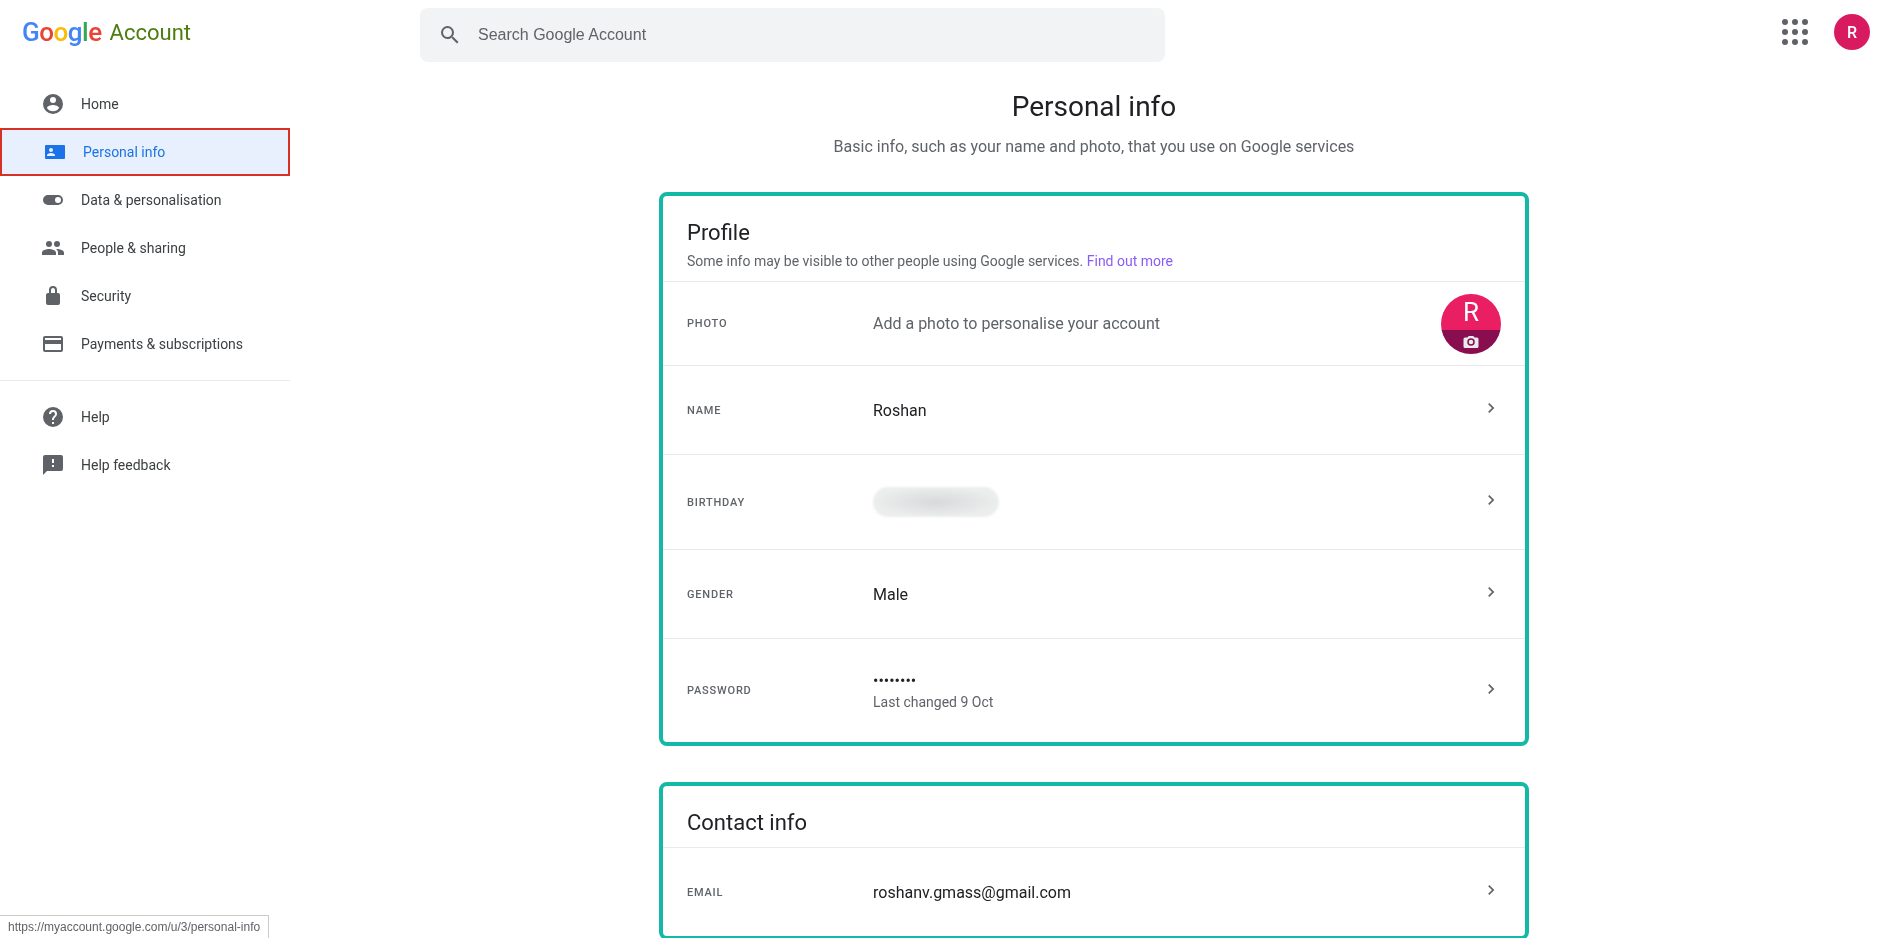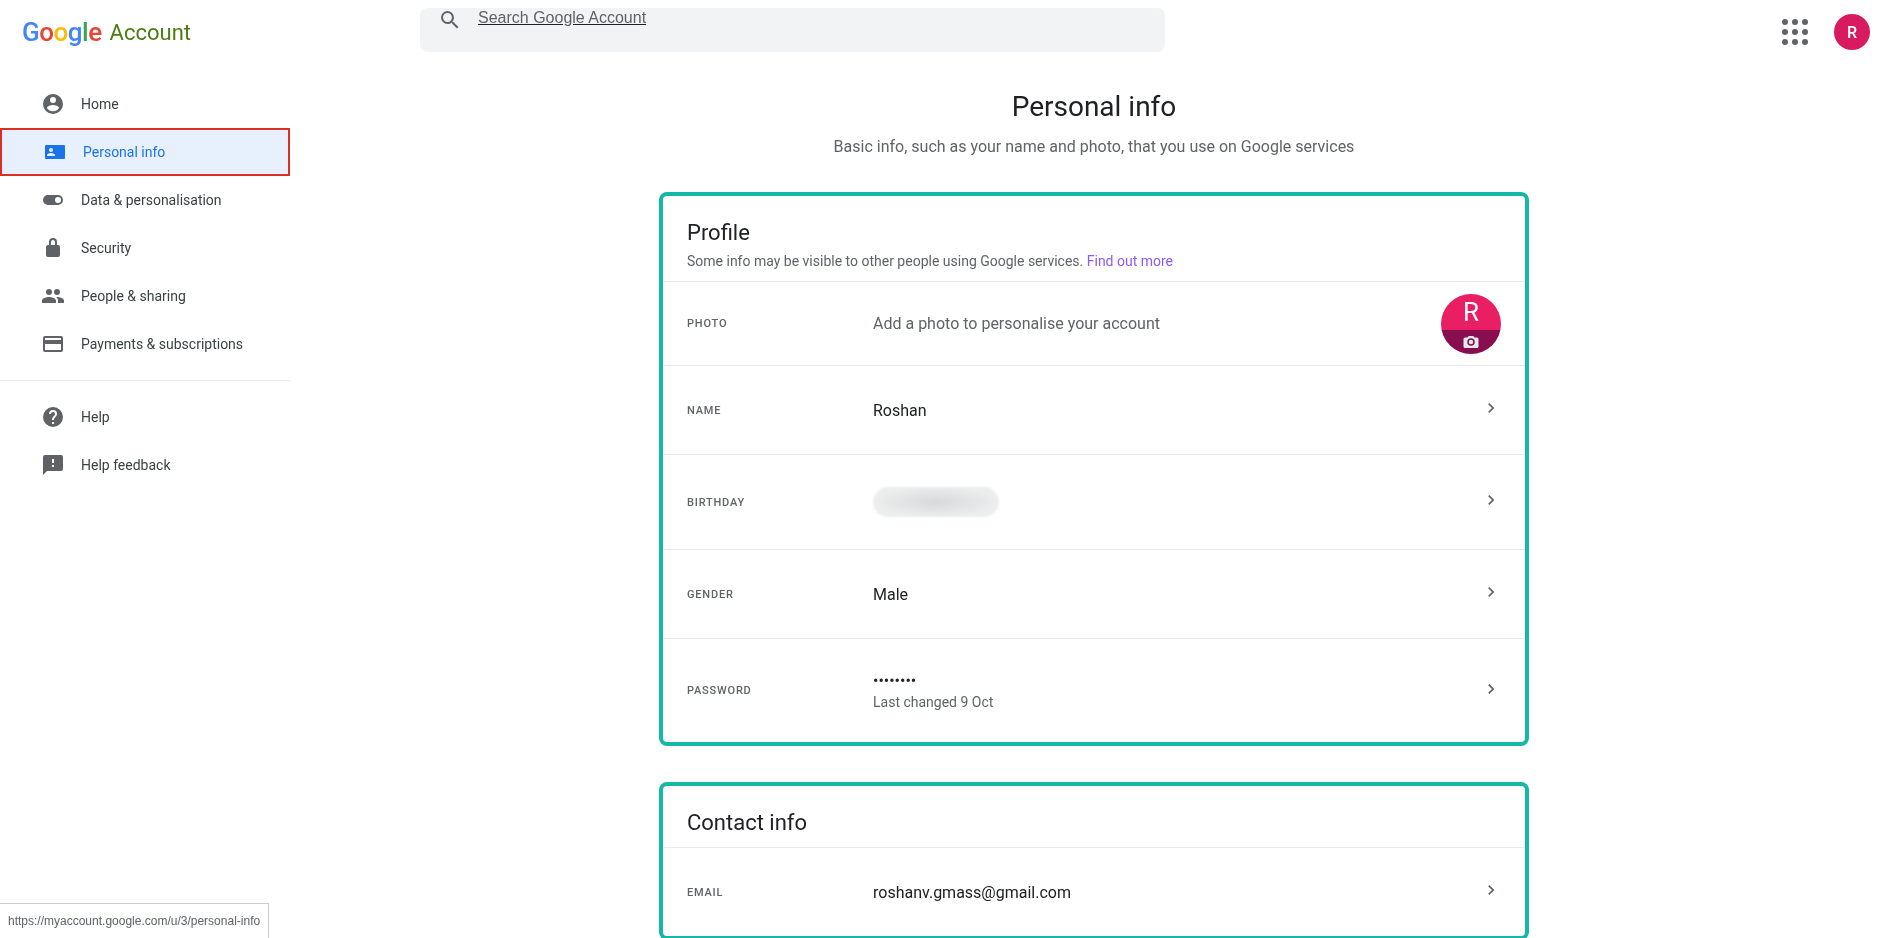--- a/index.html
+++ b/index.html
@@ -35,27 +35,26 @@
   .g4 { color:#4285F4; }
   .g5 { color:#34A853; }
   .g6 { color:#EA4335; }
   .logo-account { font-size: 22px; color:#4d7c0f; margin-left:2px; }
 
   .search-bar {
     position: absolute;
     left: 420px;
     top: 8px;
     width: 745px;
-    height: 44px;
+    height: 54px;
     background: #f1f3f4;
     border-radius: 8px;
     display: flex;
-    align-items: flex-start;
+    align-items: center;
     padding: 0 18px;
-    text-decoration: underline;
   }
   .search-bar svg { width: 24px; height:24px; fill:#5f6368; flex-shrink:0; }
   .search-bar input {
     border: none;
     background: transparent;
     font-size: 16px;
     color: #202124;
     margin-left: 14px;
     flex: 1;
     outline: none;
@@ -188,21 +187,21 @@
     filter: blur(1px);
   }
 
   .status-bar {
     position:absolute;
     left:0; bottom:0;
     background:#fff;
     border:1px solid #ccc;
     border-left:none;
     border-bottom:none;
-    padding:10px 8px;
+    padding:4px 8px;
     font-size:12px;
     color:#5f6368;
     font-family: Arial, sans-serif;
   }
 </style>
 </head>
 <body>
 
 <div class="header">
   <div class="logo-block">
@@ -249,29 +248,29 @@
     <span>Personal info</span>
   </div>
   <div class="nav-item">
     <svg viewBox="0 0 24 24">
         <path d="M17 7H7a5 5 0 0 0 0 10h10a5 5 0 0 0 0-10zm0 8a3 3 0 1 1 0-6 3 3 0 0 1 0 6z"></path>
       </svg>
     <span>Data &amp; personalisation</span>
   </div>
   <div class="nav-item">
     <svg viewBox="0 0 24 24">
+        <path d="M16 11a3 3 0 1 0 0-6 3 3 0 0 0 0 6zm-8 0a3 3 0 1 0 0-6 3 3 0 0 0 0 6zm0 2c-2.33 0-7 1.17-7 3.5V19h14v-2.5C15 14.17 10.33 13 8 13zm8 0c-.29 0-.62.02-.97.05 1.16.84 1.97 1.97 1.97 3.45V19h6v-2.5c0-2.33-4.67-3.5-7-3.5z"></path>
+      </svg>
+    <span>People &amp; sharing</span>
+  </div>
+  <div class="nav-item">
+    <svg viewBox="0 0 24 24">
         <path d="M12 2a4 4 0 0 0-4 4v3H7a2 2 0 0 0-2 2v8a2 2 0 0 0 2 2h10a2 2 0 0 0 2-2v-8a2 2 0 0 0-2-2h-1V6a4 4 0 0 0-4-4zm-2 4a2 2 0 1 1 4 0v3h-4V6z"></path>
       </svg>
     <span>Security</span>
-  </div>
-  <div class="nav-item">
-    <svg viewBox="0 0 24 24">
-        <path d="M16 11a3 3 0 1 0 0-6 3 3 0 0 0 0 6zm-8 0a3 3 0 1 0 0-6 3 3 0 0 0 0 6zm0 2c-2.33 0-7 1.17-7 3.5V19h14v-2.5C15 14.17 10.33 13 8 13zm8 0c-.29 0-.62.02-.97.05 1.16.84 1.97 1.97 1.97 3.45V19h6v-2.5c0-2.33-4.67-3.5-7-3.5z"></path>
-      </svg>
-    <span>People &amp; sharing</span>
   </div>
   <div class="nav-item">
     <svg viewBox="0 0 24 24">
         <path d="M20 4H4a2 2 0 0 0-2 2v12a2 2 0 0 0 2 2h16a2 2 0 0 0 2-2V6a2 2 0 0 0-2-2zm0 14H4v-6h16v6zm0-10H4V6h16v2z"></path>
       </svg>
     <span>Payments &amp; subscriptions</span>
   </div>
   <hr>
   <div class="nav-item">
     <svg viewBox="0 0 24 24">

